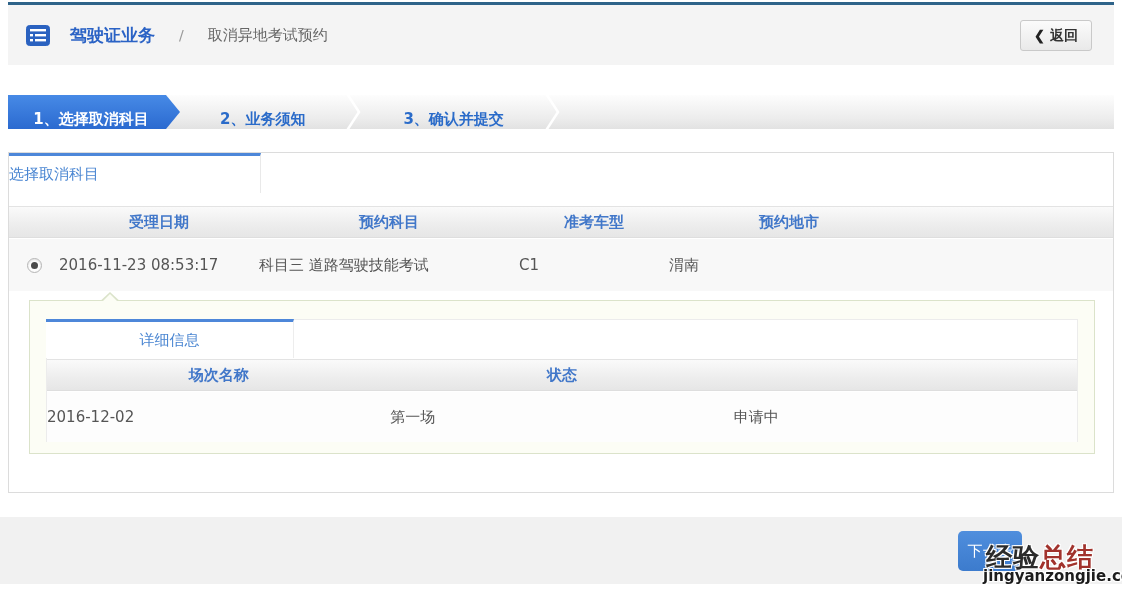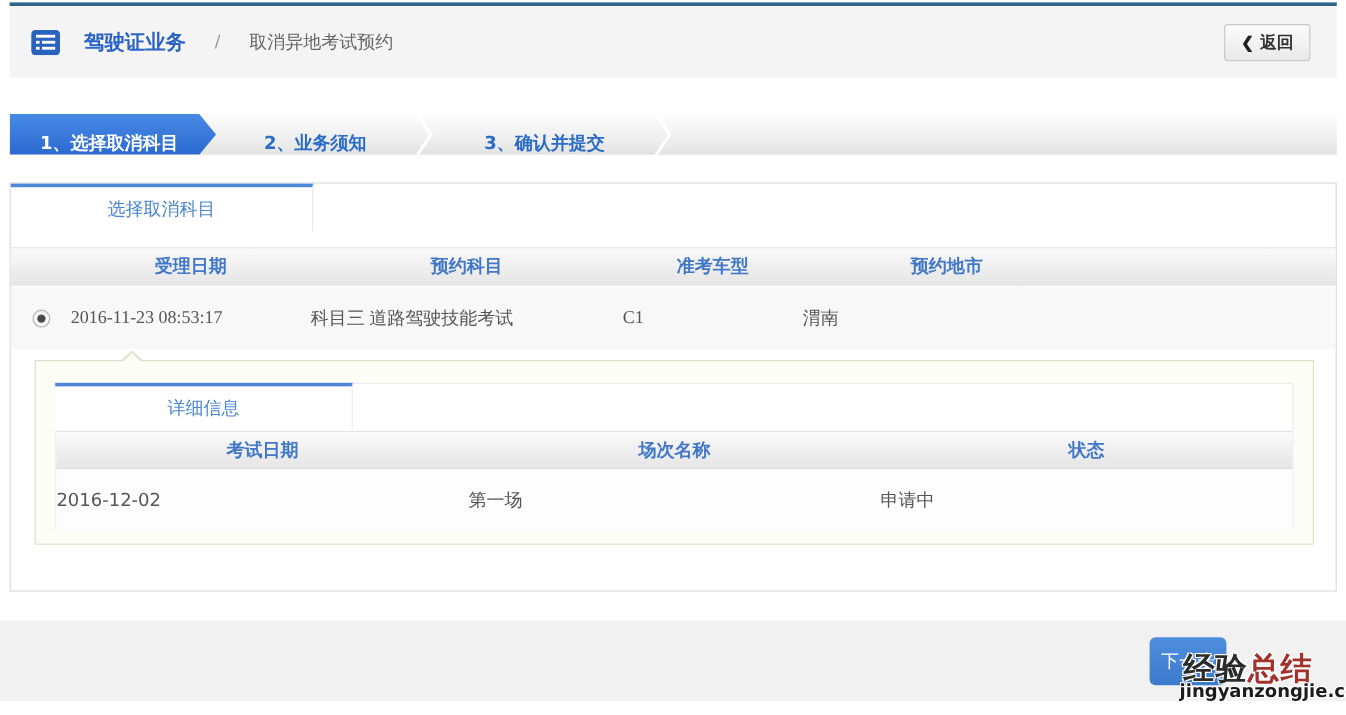--- a/index.html
+++ b/index.html
@@ -36,30 +36,30 @@
   .chev::before { content:""; position:absolute; left:7px; top:0; width:3px; height:50%;
     background:#fff; transform:skewX(33deg); }
   .chev::after { content:""; position:absolute; left:7px; bottom:0; width:3px; height:50%;
     background:#fff; transform:skewX(-33deg); }
 
   
   .panel { left:8px; top:152px; width:1106px; height:341px; background:#fff;
     border:1px solid #dcdcdc; }
   .panel-tab { position:absolute; left:0; top:0; width:252px; height:40px;
     border-top:3px solid #4d87d9; border-right:1px solid #e9e9e9;
-    display:flex; align-items:center; justify-content:center;
+    display:flex; align-items:center; justify-content:flex-start;
     color:#4a86d2; font-size:15px; cursor:pointer; background:#fff; }
 
   .grid-head { display:grid; align-items:center; height:32px;
     background:linear-gradient(180deg,#fafafa 0%,#ededed 60%,#e6e6e6 100%);
     border-top:1px solid #e3e3e3; border-bottom:1px solid #dedede;
     color:#4177c9; font-size:15px; font-weight:bold; text-align:center; }
   .grid-row { display:grid; align-items:center; color:#555; font-size:15px; }
 
-  .main-cols { grid-template-columns:50px 200px 260px 150px 240px 1fr;font-family:Liberation Serif, serif; }
+  .main-cols { grid-template-columns:50px 200px 260px 150px 240px 1fr; }
   .main-head { position:absolute; left:0; top:53px; width:100%; }
   .main-row { position:absolute; left:0; top:86px; width:100%; height:52px; background:#f8f8f8; }
 
   .radio { width:15px; height:15px; border:1px solid #b5b5b5; border-radius:50%;
     background:#fdfdfd; margin:0 auto; position:relative; cursor:pointer;
     box-shadow:inset 0 1px 2px rgba(0,0,0,.12); }
   .radio::after { content:""; position:absolute; left:3px; top:3px; width:7px; height:7px;
     border-radius:50%; background:#4a4a4a; }
 
   
@@ -158,21 +158,20 @@
 
   <div class="caret-outer"></div>
   <div class="caret-inner"></div>
 
   <div class="detail">
     <div class="detail-box">
       <div class="detail-tab">
         <span>详细信息</span>
       </div>
       <div class="grid-head detail-cols detail-head">
-        <div>考试日期</div>
         <div>场次名称</div>
         <div>状态</div>
       </div>
       <div class="grid-row detail-cols detail-row">
         <div>2016-12-02</div>
         <div>第一场</div>
         <div>申请中</div>
       </div>
     </div>
   </div>

